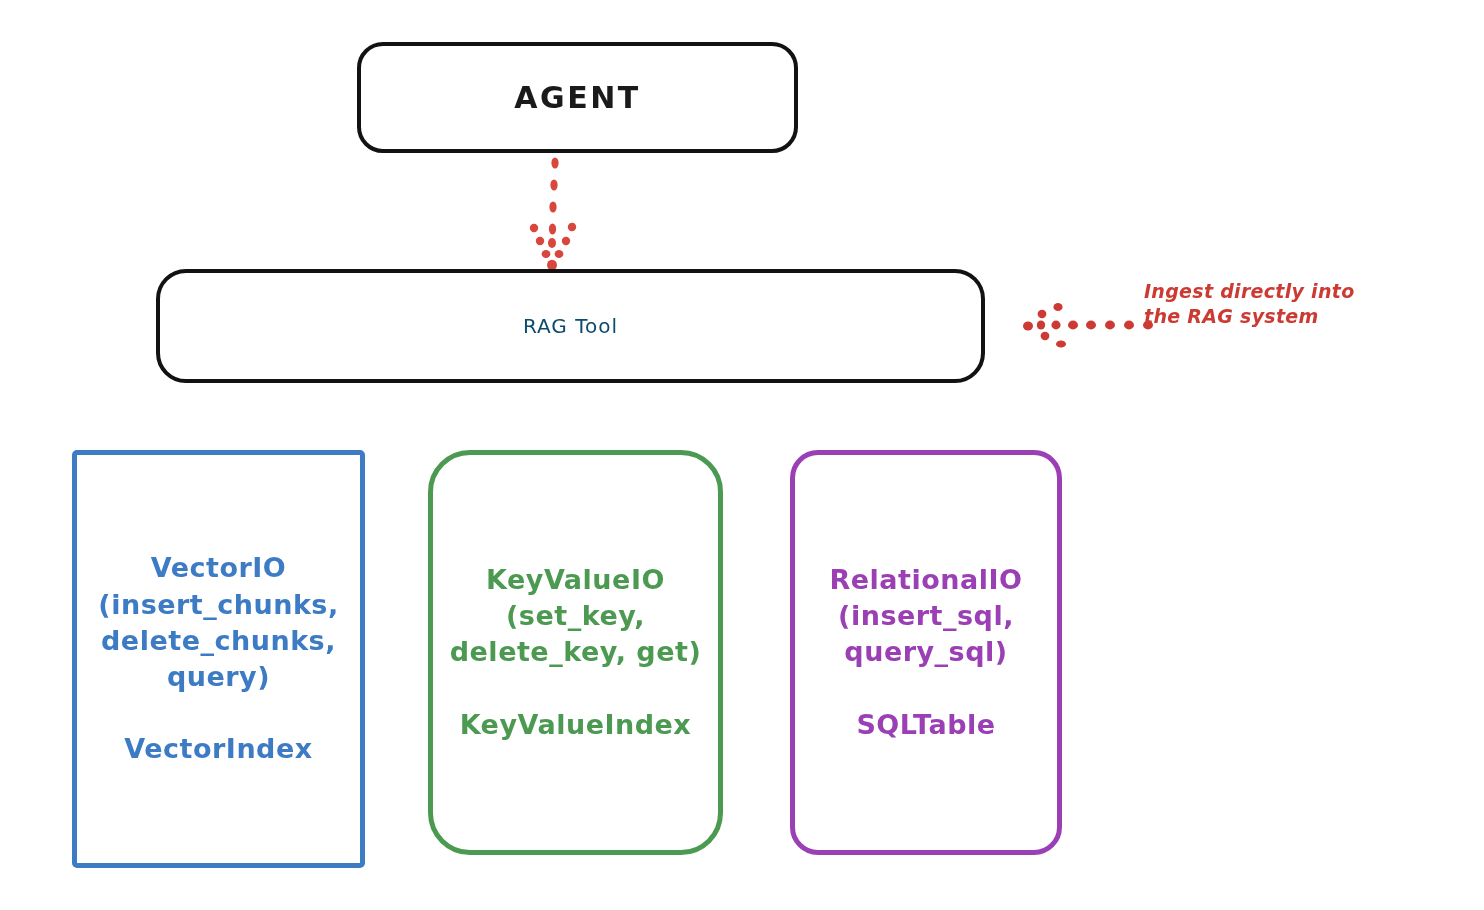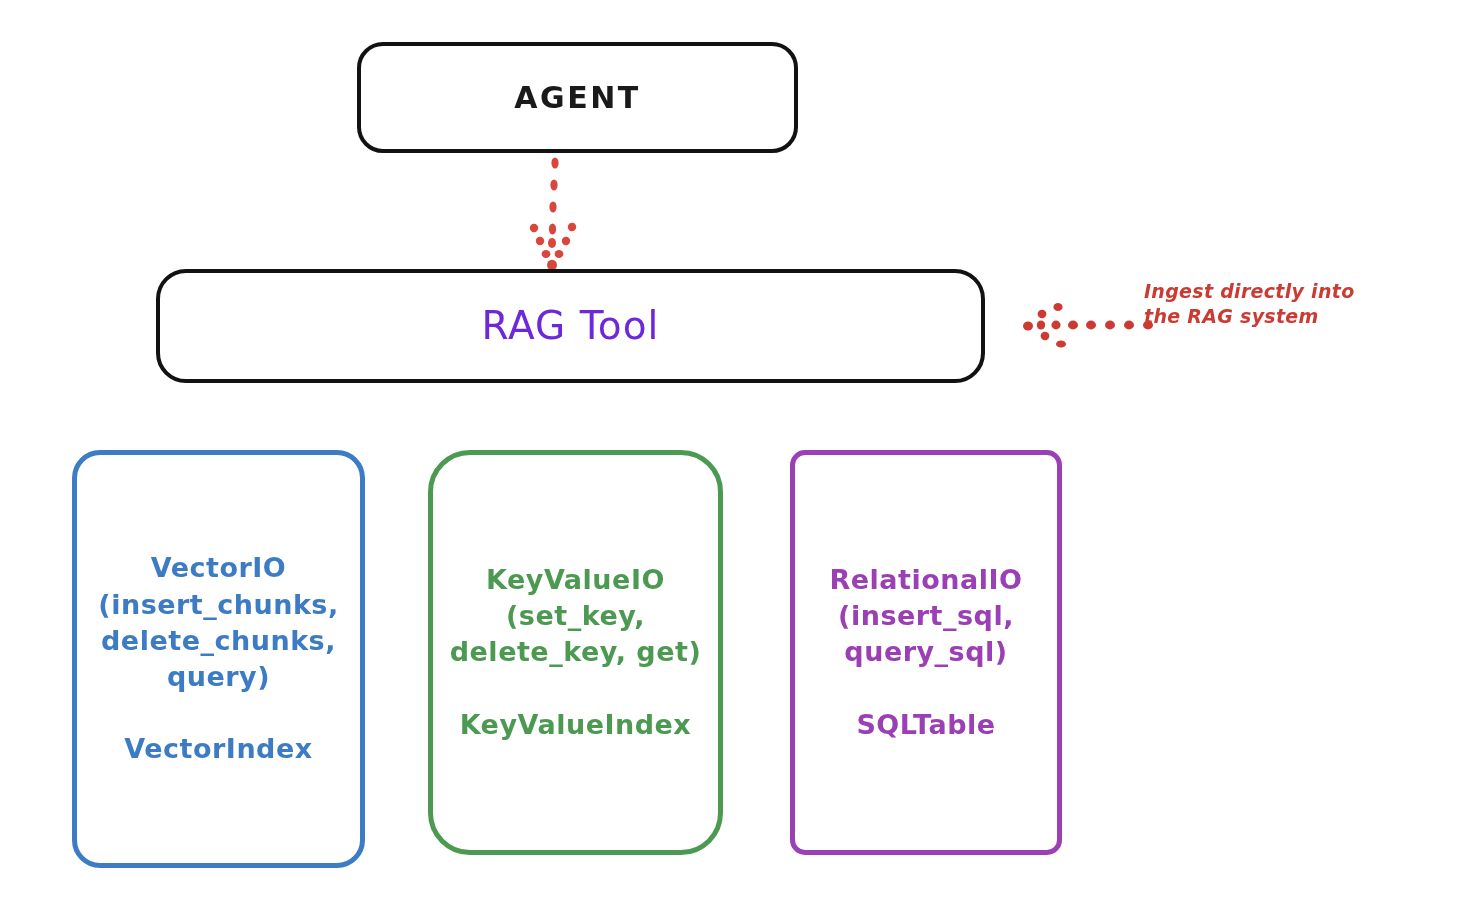--- a/index.html
+++ b/index.html
@@ -51,22 +51,22 @@
 
   #ragtool-node {
     left: 156px;
     top: 269px;
     width: 829px;
     height: 114px;
     border: 4px solid #121212;
     border-radius: 30px;
   }
   #ragtool-node .node-label {
-    font-size: 39px;
-    color: #6d28d9;
+    font-size: 20px;
+    color: #0c4a6e;
     font-weight: 500;
     letter-spacing: 1px;
   }
 
   
   .provider {
     border-width: 5px;
     border-style: solid;
     border-radius: 40px;
     align-items: center;
@@ -76,42 +76,42 @@
     font-weight: 600;
     line-height: 1.34;
   }
 
   #vectorio-node {
     left: 72px;
     top: 450px;
     width: 293px;
     height: 418px;
     border-color: #3d7cc4;
-    border-radius: 28px;
+    border-radius: 5px;
   }
   #vectorio-node .node-label { color: #3d7cc4; }
 
   #keyvalueio-node {
     left: 428px;
     top: 450px;
     width: 295px;
     height: 405px;
     border-color: #4c9a52;
     border-radius: 42px;
     text-align: center;
   }
   #keyvalueio-node .node-label { color: #4c9a52; }
 
   #relationalio-node {
     left: 790px;
     top: 450px;
     width: 272px;
     height: 405px;
     border-color: #9b3fb5;
-    border-radius: 15px;
+    border-radius: 28px;
   }
   #relationalio-node .node-label { color: #9b3fb5; }
 
   
   .connector {
     position: absolute;
     pointer-events: none;
   }
   #agent-rag-connector {
     left: 505px;

